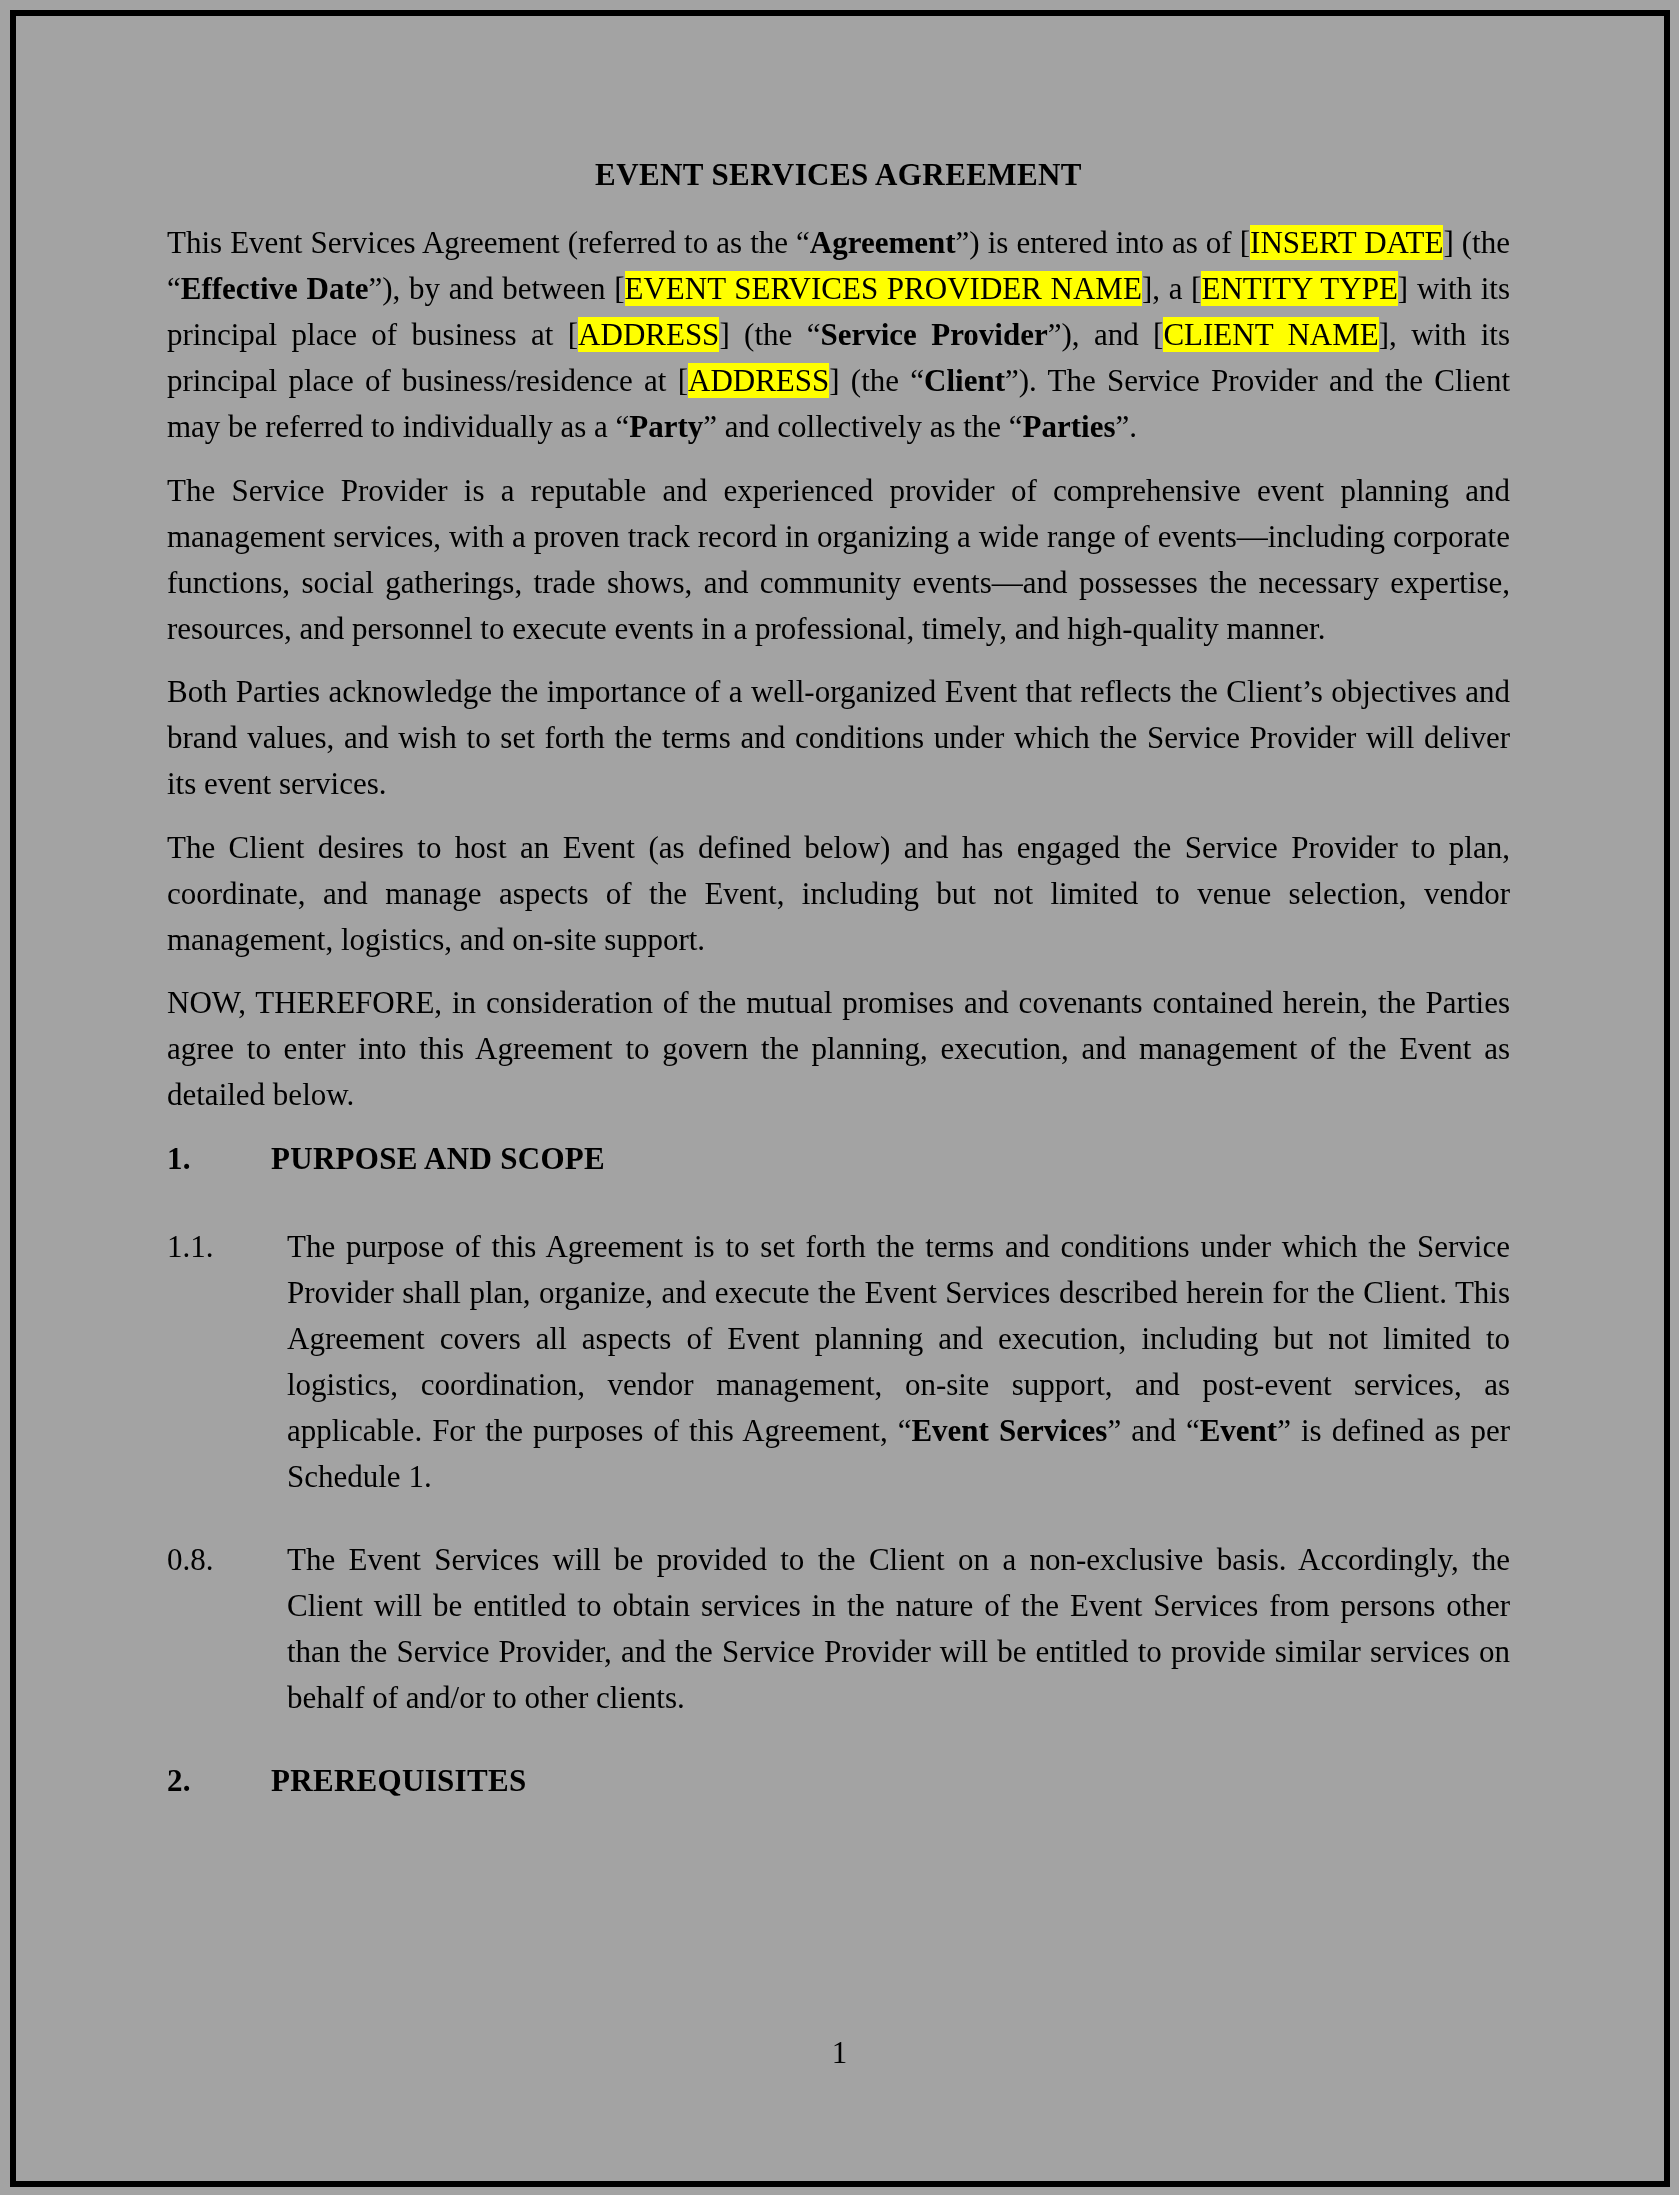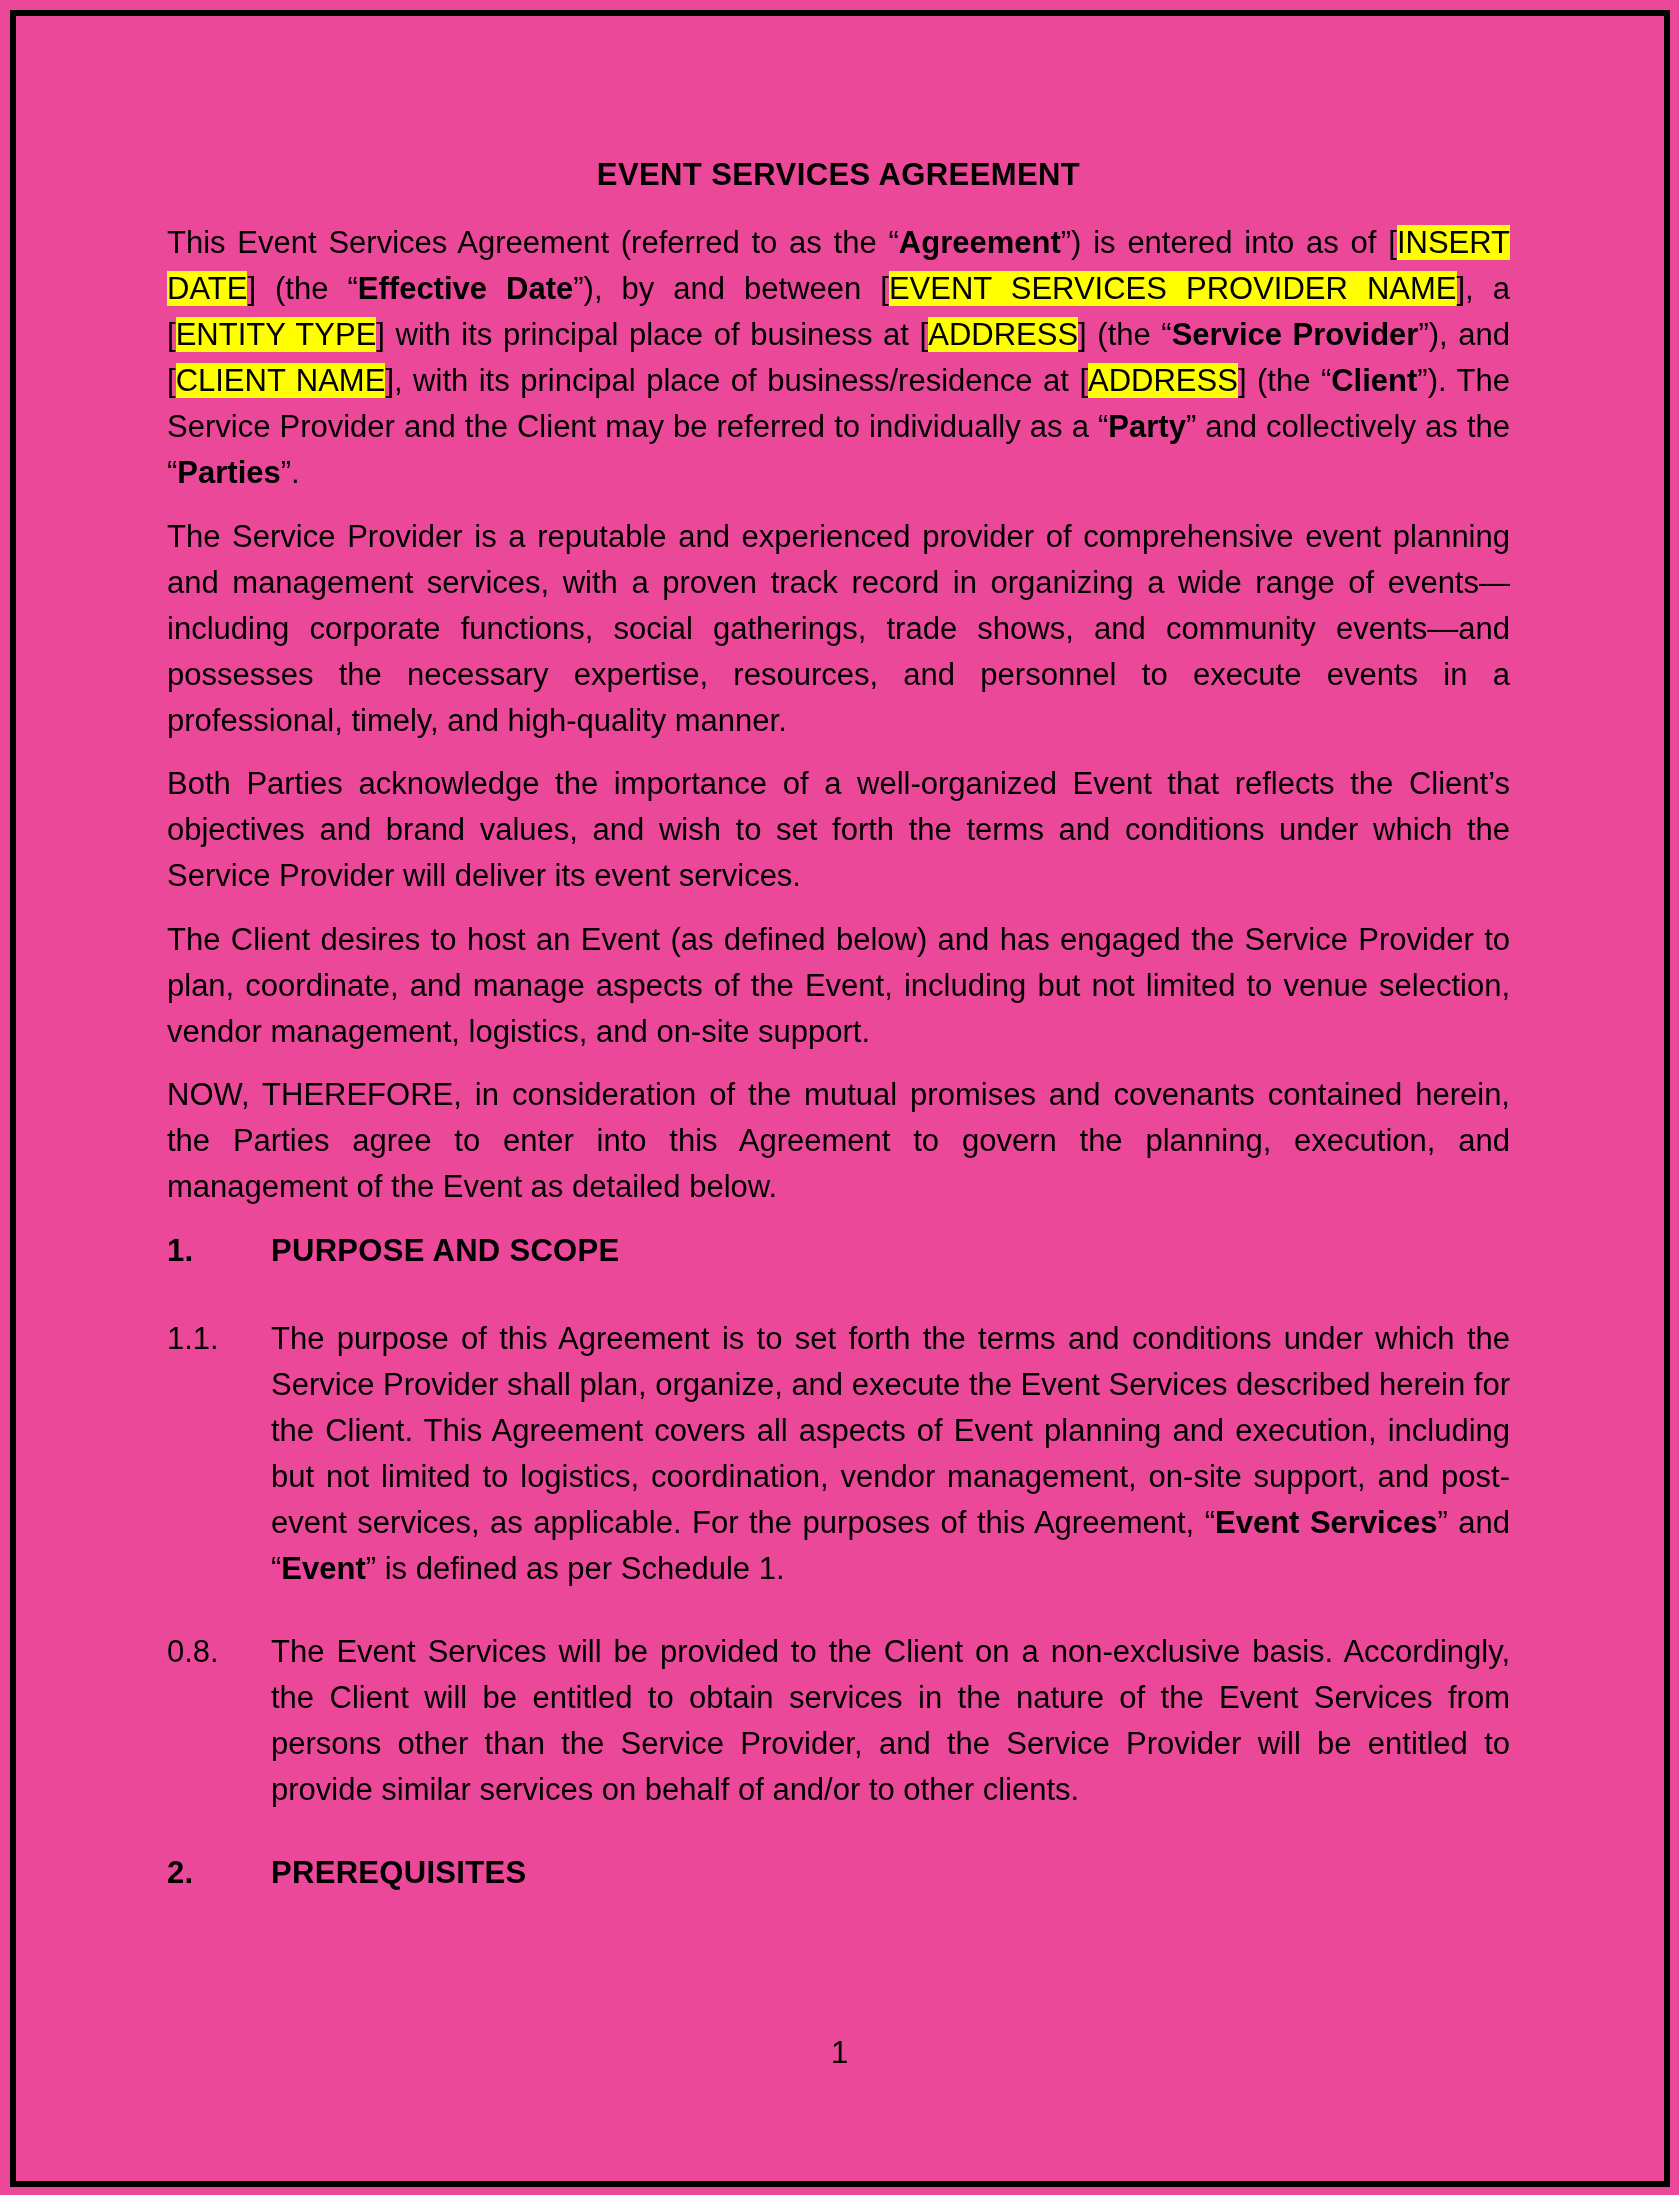--- a/index.html
+++ b/index.html
@@ -4,23 +4,23 @@
 <style>
   html, body {
     margin: 0;
     padding: 0;
     background: #ffffff;
   }
   .page {
     position: relative;
     width: 1679px;
     height: 2195px;
-    background: #ec4899;
+    background: #a3a3a3;
     color: #000000;
-    font-family: Liberation Sans, sans-serif;
+    font-family: Liberation Serif, serif;
     overflow: hidden;
   }
   .page-frame {
     position: absolute;
     left: 9.7px;
     top: 9.7px;
     right: 8.8px;
     bottom: 8px;
     border: 6.1px solid #000000;
     pointer-events: none;
@@ -59,20 +59,21 @@
     display: flex;
     margin: 0 0 37px 0;
   }
   .clause-num {
     width: 104px;
     flex-shrink: 0;
   }
   .clause-body {
     flex: 1;
     text-align: justify;
+    margin-left: 16px;
   }
   .b {
     font-weight: 700;
   }
   .hl {
     background: var(--hl-color, #ffff00);
   }
   .page-number {
     position: absolute;
     left: 0;

